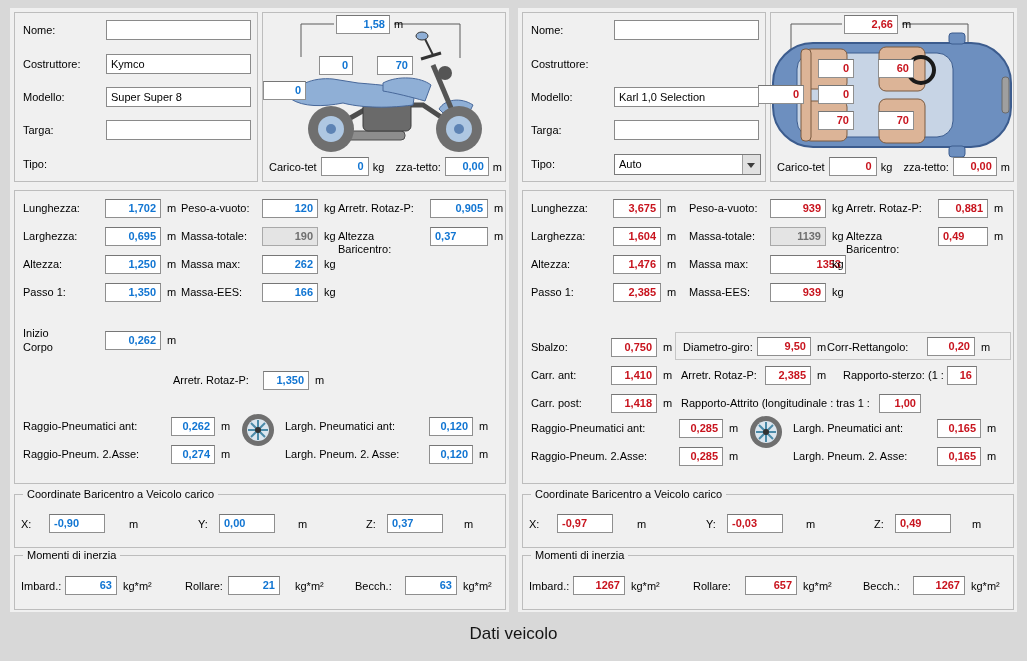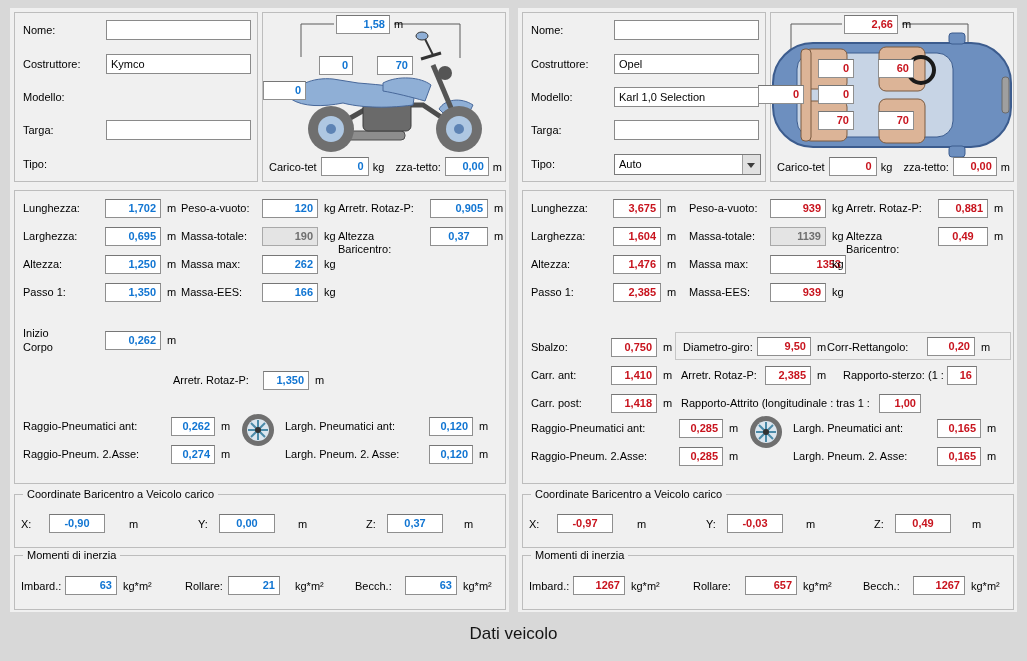--- a/index.html
+++ b/index.html
@@ -9,21 +9,21 @@
   .gbox{position:absolute;border:1px solid #bdbdbd;box-sizing:border-box;}
   .fieldsbox{left:4px;top:4px;width:244px;height:170px;}
   .imagebox{left:252px;top:4px;width:244px;height:170px;}
   .mainbox{left:4px;top:182px;width:492px;height:294px;}
   .coordbox{left:4px;top:486px;width:492px;height:54px;}
   .inertiabox{left:4px;top:547px;width:492px;height:55px;}
   .leg{position:absolute;top:-7px;left:8px;background:#f0f0f0;padding:0 4px;white-space:nowrap;}
   .lbl{position:absolute;white-space:nowrap;line-height:13px;}
   .unit{position:absolute;line-height:13px;}
   .val{position:absolute;height:19px;box-sizing:border-box;background:#fff;border:1px solid #8f8f8f;border-top-color:#767676;font-weight:bold;font-size:11px;text-align:right;padding:2px 4px 0 4px;white-space:nowrap;overflow:hidden;}
-  .val.la{text-align:center}
+  .val.la{text-align:left}
   .val.inline{position:static;display:inline-block;}
   .panel.moto .val{color:var(--moto,#1175d2)}
   .panel.car .val{color:var(--car,#c8141e)}
   .panel .val.dis{background:#e4e4e4;color:#6f6f6f;border-color:#a9a9a9;}
   .tb{position:absolute;left:91px;width:145px;height:20px;box-sizing:border-box;background:#fff;border:1px solid #8a8a8a;padding:3px 4px 0 4px;font-size:11px;color:#000;white-space:nowrap;overflow:hidden;}
   .cbo{position:absolute;left:91px;width:147px;height:21px;box-sizing:border-box;background:#fff;border:1px solid #7a7a7a;}
   .cbo .cbt{position:absolute;left:4px;top:3px;white-space:nowrap;}
   .cbo .cbb{position:absolute;right:0;top:0;width:17px;height:19px;background:#e1e1e1;border-left:1px solid #a0a0a0;}
   .cbo .arr{position:absolute;right:5px;top:8px;width:0;height:0;border-left:4px solid transparent;border-right:4px solid transparent;border-top:5px solid #3c3c3c;}
   .imgfoot{position:absolute;left:6px;right:3px;bottom:5px;display:flex;align-items:center;gap:4px;}
@@ -38,20 +38,21 @@
 <body>
 
 <div class="panel moto">
 
   <div class="gbox fieldsbox">
     <span class="lbl" style="left:8px;top:11px">Nome:</span>
     <div class="tb" style="top:7px"></div>
     <span class="lbl" style="left:8px;top:45px">Costruttore:</span>
     <div class="tb" style="top:41px">Kymco</div>
     <span class="lbl" style="left:8px;top:78px">Modello:</span>
+    <div class="tb" style="top:74px">Super Super 8</div>
     <span class="lbl" style="left:8px;top:111px">Targa:</span>
     <div class="tb" style="top:107px"></div>
     <span class="lbl" style="left:8px;top:145px">Tipo:</span>
   </div>
 
   <div class="gbox imagebox">
     <svg class="imgsvg" width="242" height="168" viewBox="0 0 242 168">
       <polyline points="38,44 38,11 71,11" fill="none" stroke="#5a5a5a" stroke-width="1"></polyline>
       <polyline points="131,11 197,11 197,45" fill="none" stroke="#5a5a5a" stroke-width="1"></polyline>
       <rect x="58" y="118" width="84" height="9" rx="4" fill="#8d8d8d" stroke="#4d4d4d"></rect>
@@ -184,21 +185,20 @@
     <span class="unit" style="left:448px;top:24px">kg*m²</span>
   </div>
 </div>
 
 <div class="panel car">
 
   <div class="gbox fieldsbox">
     <span class="lbl" style="left:8px;top:11px">Nome:</span>
     <div class="tb" style="top:7px"></div>
     <span class="lbl" style="left:8px;top:45px">Costruttore:</span>
-    <div class="tb" style="top:41px">Opel</div>
     <span class="lbl" style="left:8px;top:78px">Modello:</span>
     <div class="tb" style="top:74px">Karl 1,0 Selection</div>
     <span class="lbl" style="left:8px;top:111px">Targa:</span>
     <div class="tb" style="top:107px"></div>
     <span class="lbl" style="left:8px;top:145px">Tipo:</span>
     <div class="cbo" style="top:141px">
       <span class="cbt">Auto</span>
       <span class="cbb">
           <span class="arr"></span>
         </span>

